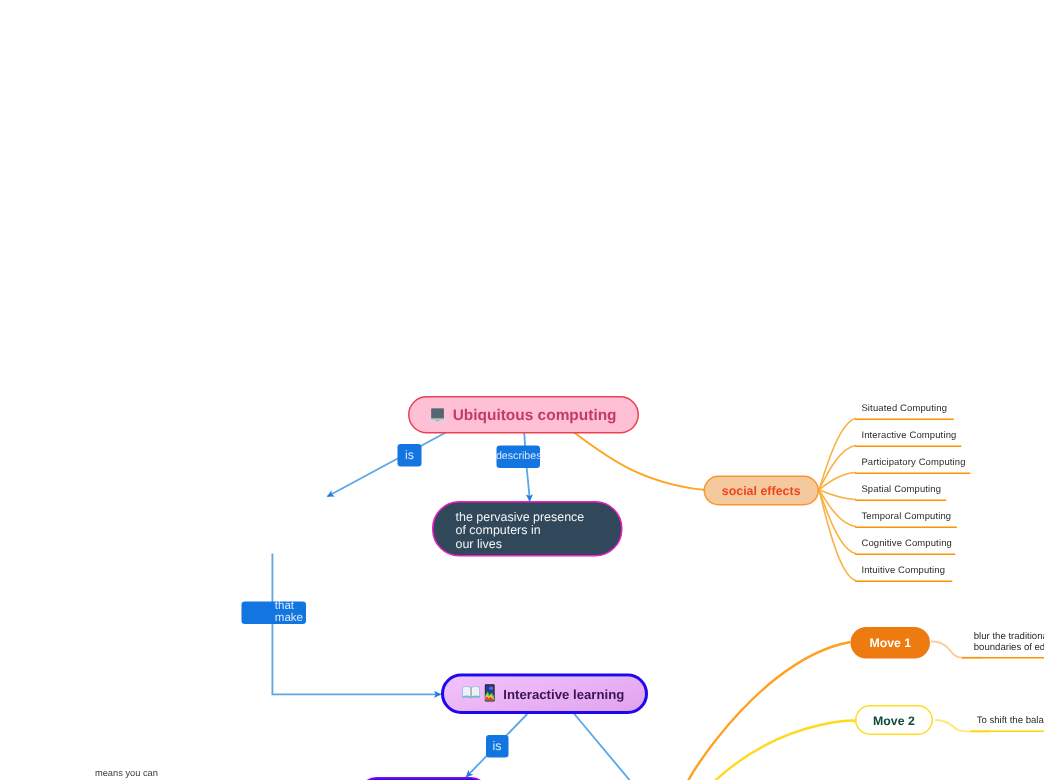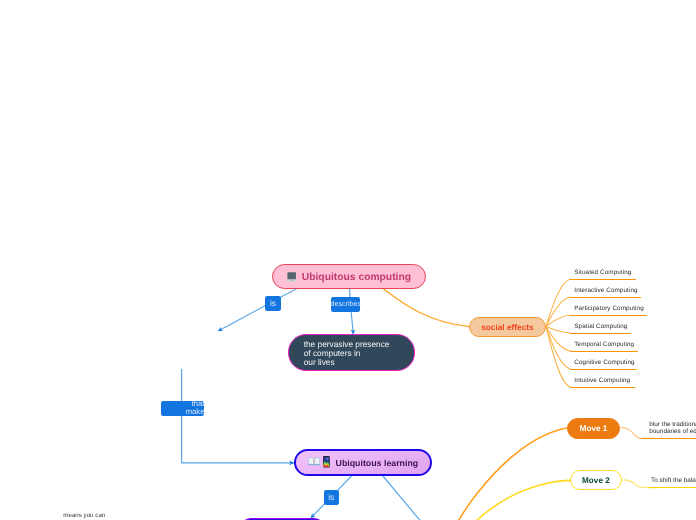--- a/index.html
+++ b/index.html
@@ -56,21 +56,21 @@
   #n-ubilearn .nlabel{font-size:8.8px;font-weight:bold;color:#3d1353;
     letter-spacing:0;margin-left:5.4px;}
 
   
   #n-bottom{left:239px;top:517.6px;width:87px;height:24px;border-radius:12px;
     background:#2613e0;border:1.5px solid #9b00fb;}
 
   
   .chip{position:absolute;background:#1275e0;color:#d9e8fa;border-radius:2.2px;
         font-size:7.7px;display:flex;align-items:center;justify-content:center;
-        letter-spacing:0;box-sizing:border-box;line-height:1;padding-bottom:.5px;text-align:right;}
+        letter-spacing:0;box-sizing:border-box;line-height:1;padding-bottom:.5px;}
   #chip-is1{left:265.2px;top:295.8px;width:15.5px;height:15px;font-size:8.3px;}
   #chip-describes{left:331.3px;top:297.4px;width:29px;height:14.3px;font-size:7.1px;}
   #chip-thatmake{left:161.2px;top:400.8px;width:43.3px;height:14.9px;padding-left:22px;}
   #chip-is2{left:323.5px;top:490.3px;width:15.5px;height:14.7px;font-size:8.3px;}
 
   
   .leaf{position:absolute;}
   .leaf .ltext{position:absolute;left:4.6px;bottom:3.8px;font-size:6.3px;color:#2b2b2b;
     white-space:nowrap;letter-spacing:.1px;}
   .leaf .lline{position:absolute;left:0;bottom:-0.45px;height:1.6px;background:#ff9200;
@@ -181,21 +181,21 @@
     <span class="emoji" style="margin-left:3.4px;position:relative;top:1px">
       <svg width="6.9" height="11.7" viewBox="0 0 34 58">
         <rect x="0.5" y="0.5" width="33" height="57" rx="4" fill="#1b1b1f"></rect>
         <rect x="3" y="4" width="28" height="50" rx="1.5" fill="#2b3a8c"></rect>
         <circle cx="22" cy="14" r="6" fill="#4f74d8"></circle>
         <path d="M3 36 L10 25 L17 37 L23 28 L31 40 V54 H3 Z" fill="#3fcf4e"></path>
         <path d="M3 42 L9 33 L15 43 L21 35 L31 48 V54 H3 Z" fill="#f5d81c"></path>
         <path d="M3 47 L8 41 L14 48 L20 42 L31 52 V54 H3 Z" fill="#e33a4f"></path>
       </svg>
     </span>
-    <span class="nlabel">Ubiquitous learning</span>
+    <span class="nlabel">Interactive learning</span>
   </div>
 
   <div class="node" id="n-bottom"></div>
 
   <div class="chip" id="chip-is1">is</div>
   <div class="chip" id="chip-describes">describes</div>
   <div class="chip" id="chip-thatmake">that make</div>
   <div class="chip" id="chip-is2">is</div>
 
   <div id="social-leaves">

